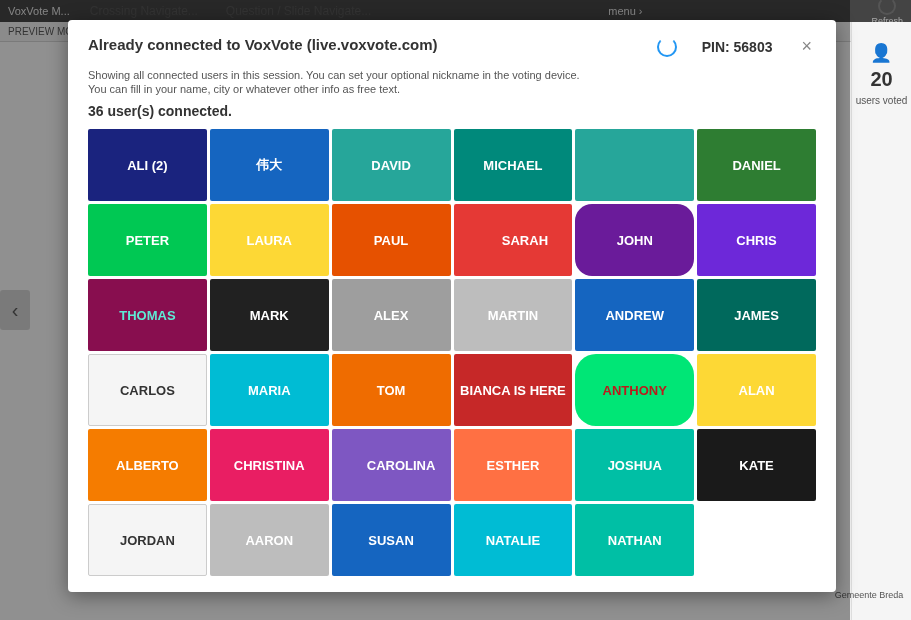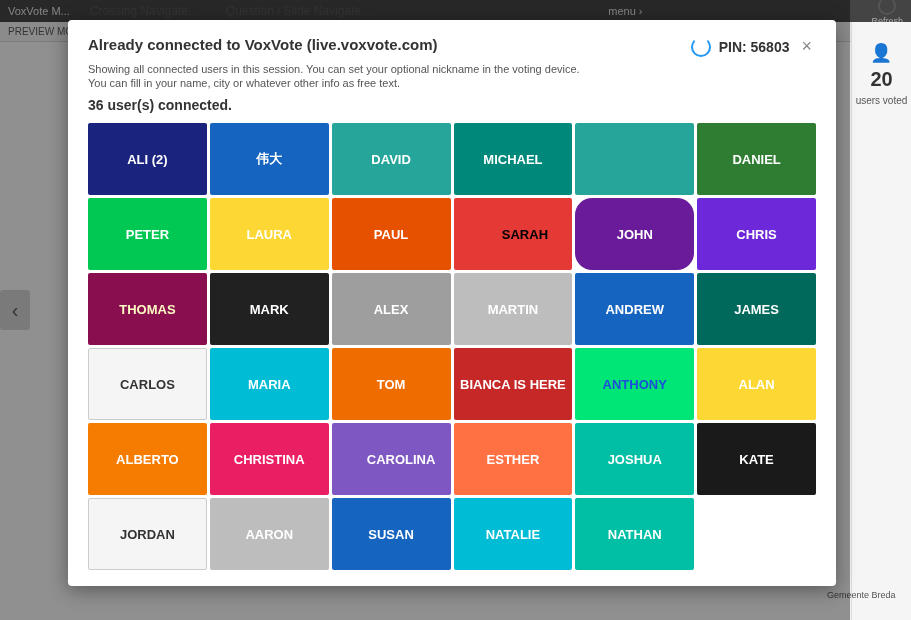--- a/index.html
+++ b/index.html
@@ -120,20 +120,21 @@
     .vote-count-label {
       font-size: 10px;
       color: #555;
       text-align: center;
     }
     .gemeente-label {
       position: absolute;
       bottom: 20px;
       right: 0;
       width: 84px;
+      text-align: center;
       font-size: 9px;
       color: #555;
     }
 
     
     .modal-overlay {
       position: absolute;
       top: 0; left: 0;
       width: 850px;
       height: 620px;
@@ -151,33 +152,33 @@
       border-radius: 4px;
       z-index: 20;
       box-shadow: 0 4px 20px rgba(0,0,0,0.4);
       padding: 16px 20px;
     }
 
     .modal-header {
       display: flex;
       justify-content: space-between;
       align-items: flex-start;
-      margin-bottom: 6px;
+      margin-bottom: 12px;
     }
 
     .modal-title {
       font-size: 15px;
       font-weight: bold;
       color: #333;
     }
 
     .modal-pin-area {
       display: flex;
       align-items: center;
-      gap: 8px;
+      gap: 25px;
     }
 
     .pin-refresh-icon {
       width: 20px;
       height: 20px;
       border: 2px solid #2196F3;
       border-radius: 50%;
       border-top-color: transparent;
       display: inline-block;
       cursor: pointer;
@@ -291,34 +292,34 @@
   <div class="user-tile" style="background-color: rgb(26, 35, 126); color: rgb(255, 255, 255);">ALI
 (2)</div>
       <div class="user-tile" style="background-color: rgb(21, 101, 192); color: rgb(255, 255, 255);">伟大</div>
       <div class="user-tile" style="background-color: rgb(38, 166, 154); color: rgb(255, 255, 255);">DAVID</div>
       <div class="user-tile" style="background-color: rgb(0, 137, 123); color: rgb(255, 255, 255);">MICHAEL</div>
       <div class="user-tile" style="background-color: rgb(38, 166, 154); color: rgb(255, 255, 255);"></div>
       <div class="user-tile" style="background-color: rgb(46, 125, 50); color: rgb(255, 255, 255);">DANIEL</div>
       <div class="user-tile" style="background-color: rgb(0, 200, 83); color: rgb(255, 255, 255);">PETER</div>
       <div class="user-tile" style="background-color: rgb(253, 216, 53); color: rgb(255, 255, 255);">LAURA</div>
       <div class="user-tile" style="background-color: rgb(230, 81, 0); color: rgb(255, 255, 255);">PAUL</div>
-      <div class="user-tile" style="background-color: rgb(229, 57, 53); color: #000000; padding-left: 28px;">SARAH</div>
+      <div class="user-tile" style="background-color: rgb(229, 57, 53); color: #ffffff; padding-left: 28px;">SARAH</div>
       <div class="user-tile" style="background-color: rgb(106, 27, 154); color: rgb(255, 255, 255); border-radius: 17px;">JOHN</div>
       <div class="user-tile" style="background-color: #6d28d9; color: rgb(255, 255, 255);">CHRIS</div>
-      <div class="user-tile" style="background-color: rgb(136, 14, 79); color: #fef9c3; text-align: center;">THOMAS</div>
+      <div class="user-tile" style="background-color: rgb(136, 14, 79); color: #5eead4; text-align: center;">THOMAS</div>
       <div class="user-tile" style="background-color: rgb(33, 33, 33); color: rgb(255, 255, 255);">MARK</div>
       <div class="user-tile" style="background-color: rgb(158, 158, 158); color: rgb(255, 255, 255);">ALEX</div>
       <div class="user-tile" style="background-color: rgb(189, 189, 189); color: rgb(255, 255, 255);">MARTIN</div>
       <div class="user-tile" style="background-color: rgb(21, 101, 192); color: rgb(255, 255, 255);">ANDREW</div>
       <div class="user-tile" style="background-color: rgb(0, 105, 92); color: rgb(255, 255, 255);">JAMES</div>
       <div class="user-tile" style="background-color: rgb(245, 245, 245); color: rgb(51, 51, 51); border: 1px solid rgb(204, 204, 204);">CARLOS</div>
       <div class="user-tile" style="background-color: rgb(0, 188, 212); color: rgb(255, 255, 255);">MARIA</div>
       <div class="user-tile" style="background-color: rgb(239, 108, 0); color: rgb(255, 255, 255);">TOM</div>
       <div class="user-tile" style="background-color: rgb(198, 40, 40); color: rgb(255, 255, 255);">BIANCA IS HERE</div>
-      <div class="user-tile" style="background-color: rgb(0, 230, 118); color: #1d4ed8;">ANTHONY</div>
+      <div class="user-tile" style="background-color: rgb(0, 230, 118); color: #b91c1c; border-radius: 21px;">ANTHONY</div>
       <div class="user-tile" style="background-color: rgb(253, 216, 53); color: rgb(255, 255, 255);">ALAN</div>
       <div class="user-tile" style="background-color: rgb(245, 124, 0); color: rgb(255, 255, 255);">ALBERTO</div>
       <div class="user-tile" style="background-color: rgb(233, 30, 99); color: rgb(255, 255, 255);">CHRISTINA</div>
       <div class="user-tile" style="background-color: rgb(126, 87, 194); color: rgb(255, 255, 255); padding-left: 24px;">CAROLINA</div>
       <div class="user-tile" style="background-color: rgb(255, 112, 67); color: rgb(255, 255, 255);">ESTHER</div>
       <div class="user-tile" style="background-color: rgb(0, 191, 165); color: rgb(255, 255, 255);">JOSHUA</div>
       <div class="user-tile" style="background-color: rgb(26, 26, 26); color: rgb(255, 255, 255);">KATE</div>
       <div class="user-tile" style="background-color: rgb(245, 245, 245); color: rgb(51, 51, 51); border: 1px solid rgb(204, 204, 204);">JORDAN</div>
       <div class="user-tile" style="background-color: rgb(189, 189, 189); color: rgb(255, 255, 255);">AARON</div>
       <div class="user-tile" style="background-color: rgb(21, 101, 192); color: rgb(255, 255, 255);">SUSAN</div>

